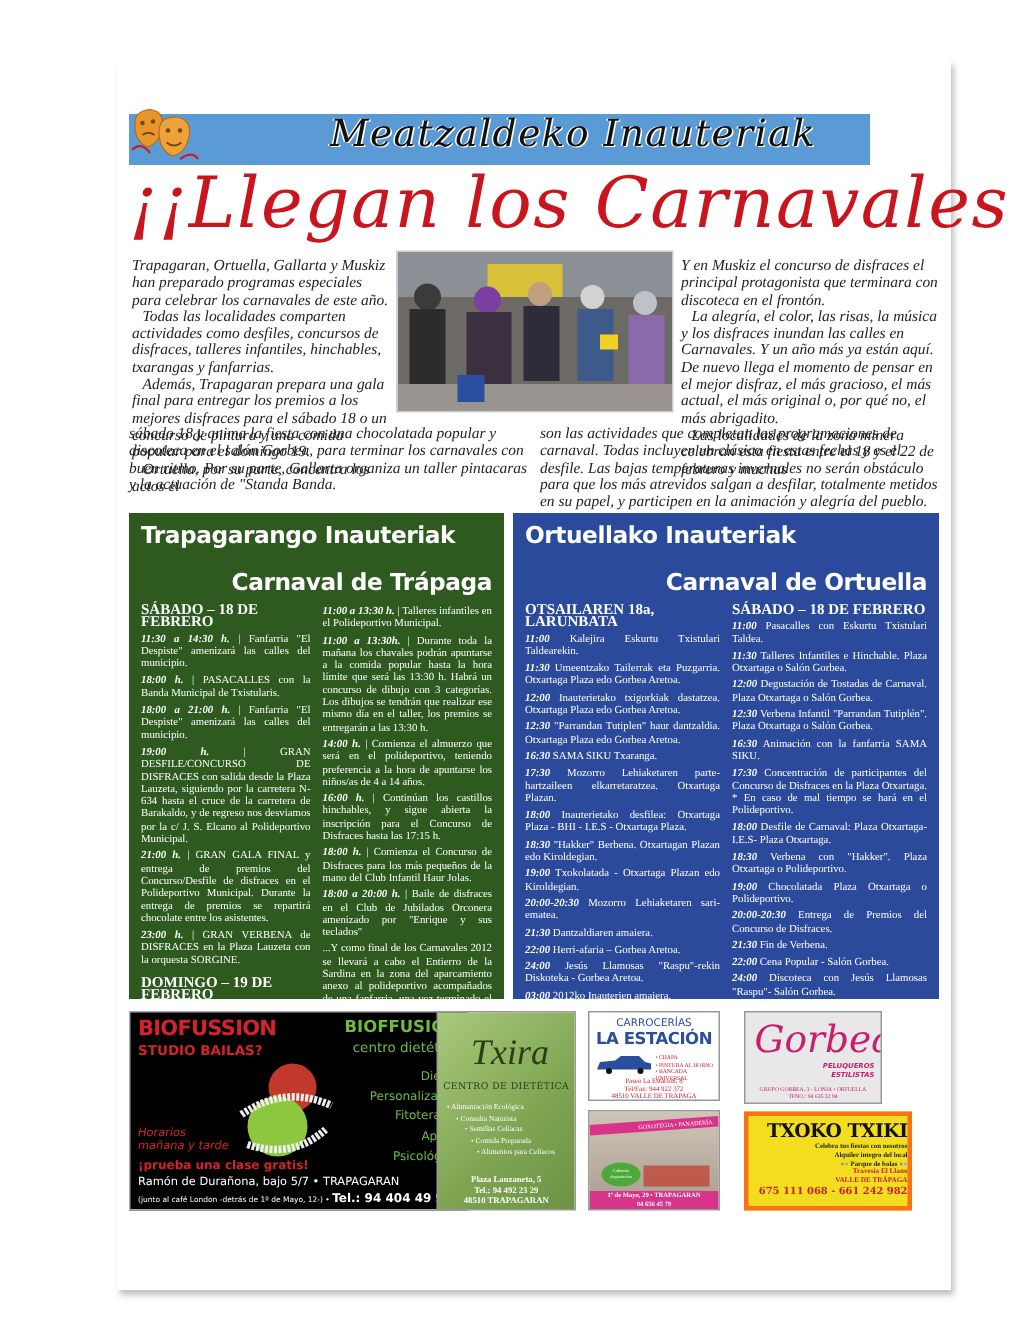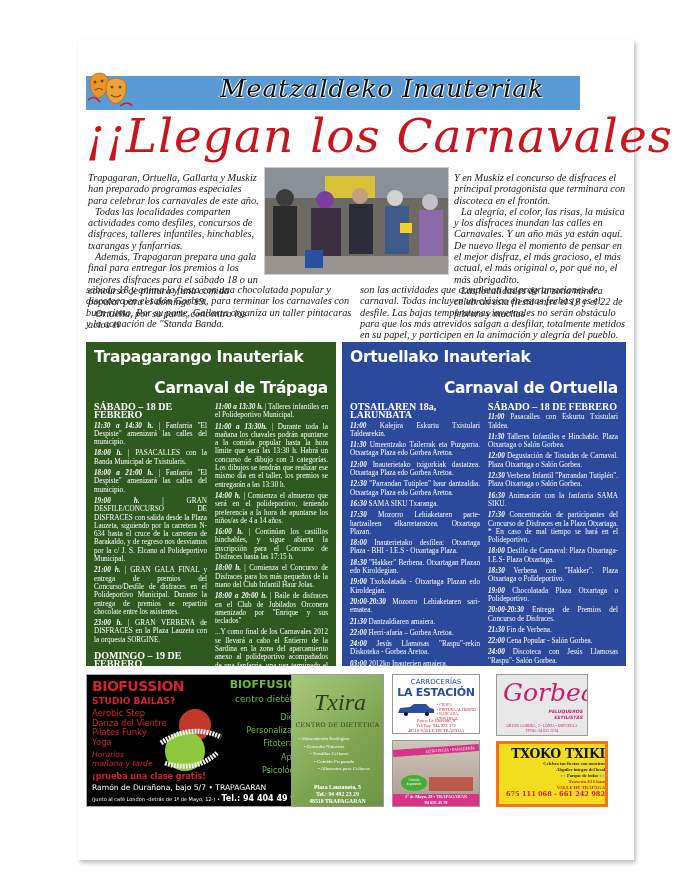--- a/index.html
+++ b/index.html
@@ -212,26 +212,20 @@
       <div class="ev"><span class="t">24:00</span><span> Discoteca con Jesús Llamosas "Raspu"- Salón Gorbea.</span></div>
       <div class="ev"><span class="t">03:00</span><span> Fin de Carnaval 2012.</span></div>
       <div class="note">NOTA: Este programa puede sufrir modificaciones por causas ajenas a la organización</div>
     </div>
   </div>
 </div>
 
 <div class="ad ad-bio">
   <div class="bio-l1">BIOFUSSION</div>
   <div class="bio-l2">STUDIO BAILAS?</div>
-  <div class="bio-l3">
-    <div>Aerobic   Step</div>
-    <div>Danza del Vientre</div>
-    <div>Pilates   Funky</div>
-    <div>Yoga</div>
-  </div>
   <div class="bio-l4">
     <div>Horarios</div>
     <div>mañana y tarde</div>
   </div>
   <div class="bio-l5">¡prueba una clase gratis!</div>
   <div class="bio-r1">BIOFFUSION</div>
   <div class="bio-r2">centro dietético</div>
   <div class="bio-r3">
     <div>Dietas</div>
     <div>Personalizadas</div>

